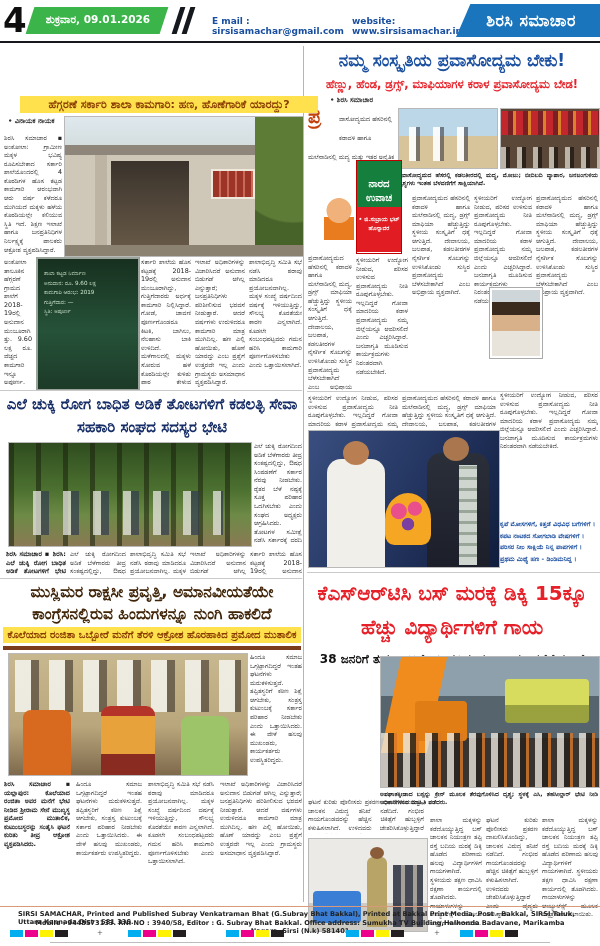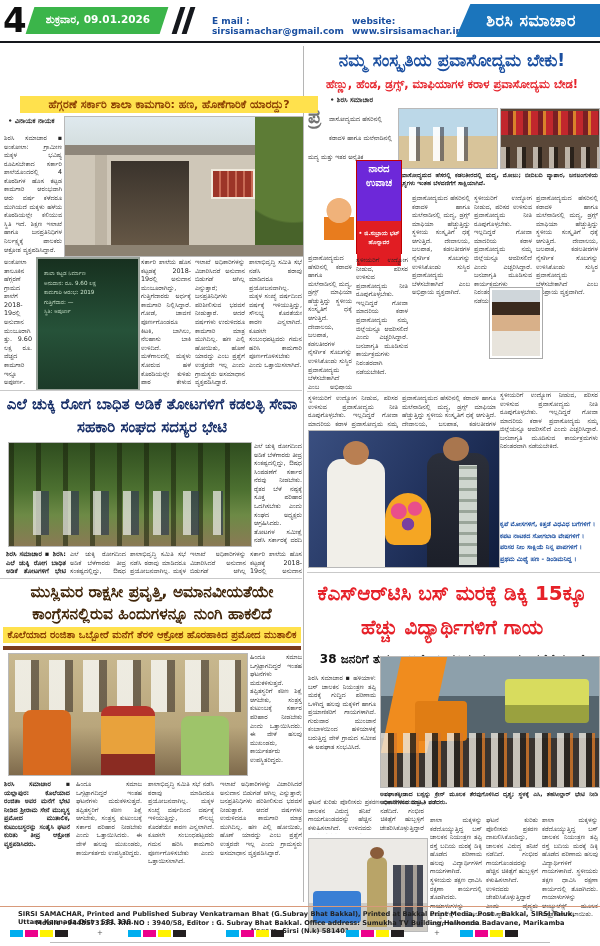--- a/index.html
+++ b/index.html
@@ -95,35 +95,35 @@
   <div class="abs body-txt" style="left:4px;top:780px;width:66px;height:150px;font-weight:bold;">ಶಿರಸಿ ಸಮಾಚಾರ ▪ ಯಲ್ಲಾಪುರ: ಕೊಲೆಯಾದ ರಂಜಿತಾ ಅವರ ಮನೆಗೆ ಭೇಟಿ ನೀಡಿದ ಶ್ರೀರಾಮ ಸೇನೆ ಮುಖ್ಯಸ್ಥ ಪ್ರಮೋದ ಮುತಾಲಿಕ, ಕುಟುಂಬಸ್ಥರನ್ನು ಸಂತೈಸಿ ಘಟನೆ ಕುರಿತು ತೀವ್ರ ಆಕ್ರೋಶ ವ್ಯಕ್ತಪಡಿಸಿದರು.</div>
   <div class="abs body-txt" style="left:76px;top:780px;width:66px;height:150px;">ಹಿಂದೂ ಸಮಾಜ ಒಗ್ಗಟ್ಟಾಗದಿದ್ದರೆ ಇಂತಹ ಘಟನೆಗಳು ಮರುಕಳಿಸುತ್ತವೆ. ತಪ್ಪಿತಸ್ಥರಿಗೆ ಕಠಿಣ ಶಿಕ್ಷೆ ಆಗಬೇಕು, ಸಂತ್ರಸ್ತ ಕುಟುಂಬಕ್ಕೆ ಸರ್ಕಾರ ಪರಿಹಾರ ನೀಡಬೇಕು ಎಂದು ಒತ್ತಾಯಿಸಿದರು. ಈ ವೇಳೆ ಹಲವು ಮುಖಂಡರು, ಕಾರ್ಯಕರ್ತರು ಉಪಸ್ಥಿತರಿದ್ದರು.</div>
   <div class="abs body-txt" style="left:148px;top:780px;width:66px;height:150px;">ಶಾಲಾಭಿವೃದ್ಧಿ ಸಮಿತಿ ಸಭೆ ನಡೆಸಿ ಠರಾವು ಮಾಡಿದರೂ ಪ್ರಯೋಜನವಾಗಿಲ್ಲ. ಮಕ್ಕಳ ಸಂಖ್ಯೆ ವರ್ಷದಿಂದ ವರ್ಷಕ್ಕೆ ಇಳಿಯುತ್ತಿದ್ದು, ಸೌಲಭ್ಯ ಕೊರತೆಯೇ ಕಾರಣ ಎನ್ನಲಾಗಿದೆ. ಕೂಡಲೇ ಸಂಬಂಧಪಟ್ಟವರು ಗಮನ ಹರಿಸಿ ಕಾಮಗಾರಿ ಪೂರ್ಣಗೊಳಿಸಬೇಕು ಎಂದು ಒತ್ತಾಯಿಸಲಾಗಿದೆ.</div>
   <div class="abs body-txt" style="left:220px;top:780px;width:82px;height:150px;">ಇಲಾಖೆ ಅಧಿಕಾರಿಗಳನ್ನು ವಿಚಾರಿಸಿದರೆ ಅನುದಾನ ಬಿಡುಗಡೆ ಆಗಿಲ್ಲ ಎನ್ನುತ್ತಾರೆ; ಜನಪ್ರತಿನಿಧಿಗಳು ಪರಿಶೀಲಿಸುವ ಭರವಸೆ ನೀಡುತ್ತಾರೆ. ಆದರೆ ವರ್ಷಗಳು ಉರುಳಿದರೂ ಕಾಮಗಾರಿ ಮಾತ್ರ ಮುಗಿದಿಲ್ಲ. ಹಣ ಎಲ್ಲಿ ಹೋಯಿತು, ಹೊಣೆ ಯಾರದ್ದು ಎಂಬ ಪ್ರಶ್ನೆಗೆ ಉತ್ತರವೇ ಇಲ್ಲ ಎಂದು ಗ್ರಾಮಸ್ಥರು ಅಸಮಾಧಾನ ವ್ಯಕ್ತಪಡಿಸಿದ್ದಾರೆ.</div>
 
   <div class="abs headline" style="left:306px;top:76px;width:292px;height:17px;color:#e62129;font-size:11.5px;line-height:17px;">ಹೆಣ್ಣು, ಹೆಂಡ, ಡ್ರಗ್ಸ್, ಮಾಫಿಯಾಗಳ ಕರಾಳ ಪ್ರವಾಸೋದ್ಯಮ ಬೇಡ!</div>
   <div class="abs headline" style="left:306px;top:47px;width:292px;height:26px;color:#1b4fa0;font-size:17px;line-height:26px;">ನಮ್ಮ ಸಂಸ್ಕೃತಿಯ ಪ್ರವಾಸೋದ್ಯಮ ಬೇಕು!</div>
   <div class="abs byline" style="left:330px;top:96px;width:90px;font-size:6.8px;">• ಶಿರಸಿ ಸಮಾಚಾರ</div>
 
   <div class="abs" style="left:308px;top:106px;width:88px;height:62px;overflow:hidden;">
-    <span style="float:left;font-size:19px;font-weight:bold;line-height:20px;margin-right:8px;color:#737373;">ಪ್ರ</span><span class="body-txt" style="display:inline;">ವಾಸೋದ್ಯಮದ ಹೆಸರಿನಲ್ಲಿ ಕರಾವಳಿ ಹಾಗೂ ಮಲೆನಾಡಿನಲ್ಲಿ ಮದ್ಯ ಮತ್ತು ಇತರ ಅನೈತಿಕ ಚಟುವಟಿಕೆಗಳು ಹೆಚ್ಚುತ್ತಿವೆ; ಇದಕ್ಕೆ ಕಡಿವಾಣ ಬೇಕು ಎಂದು ಪ್ರಜ್ಞಾವಂತರು ಆಗ್ರಹಿಸಿದ್ದಾರೆ.</span>
+    <span style="float:left;font-size:19px;font-weight:bold;line-height:20px;margin-right:18px;color:#c2410c;">ಪ್ರ</span><span class="body-txt" style="display:inline;">ವಾಸೋದ್ಯಮದ ಹೆಸರಿನಲ್ಲಿ ಕರಾವಳಿ ಹಾಗೂ ಮಲೆನಾಡಿನಲ್ಲಿ ಮದ್ಯ ಮತ್ತು ಇತರ ಅನೈತಿಕ ಚಟುವಟಿಕೆಗಳು ಹೆಚ್ಚುತ್ತಿವೆ; ಇದಕ್ಕೆ ಕಡಿವಾಣ ಬೇಕು ಎಂದು ಪ್ರಜ್ಞಾವಂತರು ಆಗ್ರಹಿಸಿದ್ದಾರೆ.</span>
   </div>
 
   <div class="abs photo" style="left:398px;top:108px;width:98px;height:59px;background:linear-gradient(#bcd8e8 0 45%,#d8c49a 45% 100%);">
     <div class="abs" style="left:10px;top:18px;width:70px;height:34px;background:repeating-linear-gradient(90deg,rgba(255,255,255,.9) 0 7px,rgba(60,60,70,.6) 7px 11px,rgba(0,0,0,0) 11px 24px);"></div>
   </div>
   <div class="abs photo" style="left:500px;top:108px;width:98px;height:59px;background:linear-gradient(#5a4738 0 100%);">
     <div class="abs" style="left:0;top:2px;width:98px;height:24px;background:repeating-linear-gradient(90deg,#c1272d 0 7px,#7a1f24 7px 12px,#d9822b 12px 15px);"></div>
     <div class="abs" style="left:0;top:38px;width:98px;height:21px;background:repeating-linear-gradient(90deg,rgba(230,225,215,.7) 0 5px,rgba(30,25,20,.8) 5px 9px,rgba(0,0,0,0) 9px 16px);"></div>
   </div>
   <div class="abs cap-txt" style="left:398px;top:171px;width:200px;height:19px;font-size:6px;">ಪ್ರವಾಸೋದ್ಯಮದ ಹೆಸರಲ್ಲಿ ಕಡಲತೀರದಲ್ಲಿ ಮದ್ಯ, ಮೋಜು; ಬೀದಿಬದಿ ವ್ಯಾಪಾರ, ಜನಜಂಗುಳಿಯ ದೃಶ್ಯಗಳು ಇಂತಹ ಬೆಳವಣಿಗೆಗೆ ಸಾಕ್ಷಿಯಾಗಿವೆ.</div>
 
   <div class="abs" style="left:324px;top:196px;width:30px;height:52px;background:radial-gradient(circle at 50% 28%,#f0b27a 0 30%,rgba(0,0,0,0) 32%),linear-gradient(rgba(0,0,0,0) 0 40%,#e87c1e 40% 85%,rgba(0,0,0,0) 85%);"></div>
   <div class="abs" style="left:356px;top:160px;width:44px;height:92px;border:1.5px solid #c00000;background:#fff;">
-    <div style="height:60px;background:#6d28d9;color:#fff;font-weight:bold;font-size:10px;line-height:1.4;text-align:center;padding-top:1px;box-sizing:border-box;">ನಾರದ ಉವಾಚ</div>
+    <div style="height:46px;background:#15803d;color:#fff;font-weight:bold;font-size:10px;line-height:1.4;text-align:center;padding-top:16px;box-sizing:border-box;">ನಾರದ ಉವಾಚ</div>
     <div class="pre" style="height:45px;background:#e11d23;color:#fff;font-weight:bold;font-size:5.8px;line-height:1.6;text-align:center;padding-top:8px;box-sizing:border-box;">• ಜಿ.ಸುಬ್ರಾಯ ಭಟ್
 ಹೊನ್ನಾವರ</div>
   </div>
 
   <div class="abs body-txt" style="left:308px;top:254px;width:44px;height:136px;">ಪ್ರವಾಸೋದ್ಯಮದ ಹೆಸರಿನಲ್ಲಿ ಕರಾವಳಿ ಹಾಗೂ ಮಲೆನಾಡಿನಲ್ಲಿ ಮದ್ಯ, ಡ್ರಗ್ಸ್ ಮಾಫಿಯಾ ಹೆಚ್ಚುತ್ತಿದ್ದು ಸ್ಥಳೀಯ ಸಂಸ್ಕೃತಿಗೆ ಧಕ್ಕೆ ಆಗುತ್ತಿದೆ. ದೇವಾಲಯ, ಜಲಪಾತ, ಕಡಲತೀರಗಳ ನೈಸರ್ಗಿಕ ಸೊಬಗನ್ನು ಉಳಿಸಿಕೊಂಡು ಸುಸ್ಥಿರ ಪ್ರವಾಸೋದ್ಯಮ ಬೆಳೆಸಬೇಕಾಗಿದೆ ಎಂಬ ಅಭಿಪ್ರಾಯ ವ್ಯಕ್ತವಾಗಿದೆ.</div>
   <div class="abs body-txt" style="left:356px;top:256px;width:52px;height:134px;">ಸ್ಥಳೀಯರಿಗೆ ಉದ್ಯೋಗ ನೀಡುವ, ಪರಿಸರ ಉಳಿಸುವ ಪ್ರವಾಸೋದ್ಯಮ ನೀತಿ ರೂಪುಗೊಳ್ಳಬೇಕು. ಇಲ್ಲದಿದ್ದರೆ ಗೋವಾ ಮಾದರಿಯ ಕರಾಳ ಪ್ರವಾಸೋದ್ಯಮ ನಮ್ಮ ಜಿಲ್ಲೆಯನ್ನೂ ಆವರಿಸಲಿದೆ ಎಂದು ಎಚ್ಚರಿಸಿದ್ದಾರೆ. ಜನಜಾಗೃತಿ ಮೂಡಿಸುವ ಕಾರ್ಯಕ್ರಮಗಳು ನಿರಂತರವಾಗಿ ನಡೆಯಬೇಕಿದೆ.</div>
   <div class="abs body-txt" style="left:412px;top:194px;width:58px;height:196px;">ಪ್ರವಾಸೋದ್ಯಮದ ಹೆಸರಿನಲ್ಲಿ ಕರಾವಳಿ ಹಾಗೂ ಮಲೆನಾಡಿನಲ್ಲಿ ಮದ್ಯ, ಡ್ರಗ್ಸ್ ಮಾಫಿಯಾ ಹೆಚ್ಚುತ್ತಿದ್ದು ಸ್ಥಳೀಯ ಸಂಸ್ಕೃತಿಗೆ ಧಕ್ಕೆ ಆಗುತ್ತಿದೆ. ದೇವಾಲಯ, ಜಲಪಾತ, ಕಡಲತೀರಗಳ ನೈಸರ್ಗಿಕ ಸೊಬಗನ್ನು ಉಳಿಸಿಕೊಂಡು ಸುಸ್ಥಿರ ಪ್ರವಾಸೋದ್ಯಮ ಬೆಳೆಸಬೇಕಾಗಿದೆ ಎಂಬ ಅಭಿಪ್ರಾಯ ವ್ಯಕ್ತವಾಗಿದೆ.</div>
   <div class="abs body-txt" style="left:474px;top:194px;width:58px;height:196px;">ಸ್ಥಳೀಯರಿಗೆ ಉದ್ಯೋಗ ನೀಡುವ, ಪರಿಸರ ಉಳಿಸುವ ಪ್ರವಾಸೋದ್ಯಮ ನೀತಿ ರೂಪುಗೊಳ್ಳಬೇಕು. ಇಲ್ಲದಿದ್ದರೆ ಗೋವಾ ಮಾದರಿಯ ಕರಾಳ ಪ್ರವಾಸೋದ್ಯಮ ನಮ್ಮ ಜಿಲ್ಲೆಯನ್ನೂ ಆವರಿಸಲಿದೆ ಎಂದು ಎಚ್ಚರಿಸಿದ್ದಾರೆ. ಜನಜಾಗೃತಿ ಮೂಡಿಸುವ ಕಾರ್ಯಕ್ರಮಗಳು ನಿರಂತರವಾಗಿ ನಡೆಯಬೇಕಿದೆ.</div>
   <div class="abs body-txt" style="left:536px;top:194px;width:62px;height:196px;">ಪ್ರವಾಸೋದ್ಯಮದ ಹೆಸರಿನಲ್ಲಿ ಕರಾವಳಿ ಹಾಗೂ ಮಲೆನಾಡಿನಲ್ಲಿ ಮದ್ಯ, ಡ್ರಗ್ಸ್ ಮಾಫಿಯಾ ಹೆಚ್ಚುತ್ತಿದ್ದು ಸ್ಥಳೀಯ ಸಂಸ್ಕೃತಿಗೆ ಧಕ್ಕೆ ಆಗುತ್ತಿದೆ. ದೇವಾಲಯ, ಜಲಪಾತ, ಕಡಲತೀರಗಳ ನೈಸರ್ಗಿಕ ಸೊಬಗನ್ನು ಉಳಿಸಿಕೊಂಡು ಸುಸ್ಥಿರ ಪ್ರವಾಸೋದ್ಯಮ ಬೆಳೆಸಬೇಕಾಗಿದೆ ಎಂಬ ಅಭಿಪ್ರಾಯ ವ್ಯಕ್ತವಾಗಿದೆ.</div>
 
@@ -147,21 +147,20 @@
   <div class="abs pre" style="left:500px;top:519px;width:98px;height:48px;color:#1b4fa0;font-weight:bold;font-size:6.4px;line-height:1.8;overflow:hidden;">ಕೃಪೆ ಮೋಸಗಳಿಗೆ, ಕಿತ್ತಡೆ ವಿಧವಿಧ ಬಗೆಗಳಿಗೆ ।
 ಕಪಟ ನಾಟಕದ ಸೋಗಲಾಡಿ ವೇಷಗಳಿಗೆ ।
 ಪರಿಸರ ನೀಂ ಸಾಕ್ಷಿಯೆ ನಿನ್ನ ಪಾಪಗಳಿಗೆ ।
 ಪ್ರಥಮ ಮಿಥ್ಯೆ ಹಣ - ಡಿಂಡಿಮನಿದ್ದ ।</div>
 
   <div class="abs hr" style="left:307px;top:572px;width:293px;"></div>
 
   <div class="abs headline" style="left:306px;top:576px;width:292px;height:72px;color:#e62129;font-size:20px;line-height:34px;">ಕೆಎಸ್‌ಆರ್‌ಟಿಸಿ ಬಸ್ ಮರಕ್ಕೆ ಡಿಕ್ಕಿ 15ಕ್ಕೂ ಹೆಚ್ಚು ವಿದ್ಯಾರ್ಥಿಗಳಿಗೆ ಗಾಯ</div>
   <div class="abs headline" style="left:306px;top:650px;width:292px;height:18px;color:#111;font-size:12px;line-height:18px;">38 ಜನರಿಗೆ ತುರ್ತು ಚಿಕಿತ್ಸೆಗಾಗಿ ಹಳಿಯಾಳ ತಾಲೂಕ ಆಸ್ಪತ್ರೆಗೆ ರವಾನೆ</div>
 
-  <div class="abs body-txt" style="left:308px;top:674px;width:68px;height:114px;">ಶಿರಸಿ ಸಮಾಚಾರ ▪ ಹಳಿಯಾಳ: ಬಸ್ ಚಾಲಕನ ನಿಯಂತ್ರಣ ತಪ್ಪಿ ಮರಕ್ಕೆ ಗುದ್ದಿದ ಪರಿಣಾಮ ಒಳಗಿದ್ದ ಹಲವು ಮಕ್ಕಳಿಗೆ ಹಾಗೂ ಪ್ರಯಾಣಿಕರಿಗೆ ಗಾಯಗಳಾಗಿವೆ. ಗುರುವಾರ ಮುಂಜಾನೆ ಕಂಬಾಳಯಿಂದ ಹಳಿಯಾಳಕ್ಕೆ ಬರುತ್ತಿದ್ದ ವೇಳೆ ಗ್ರಾಮದ ಸಮೀಪ ಈ ಅಪಘಾತ ಸಂಭವಿಸಿದೆ.</div>
 
   <div class="abs photo" style="left:380px;top:656px;width:218px;height:130px;background:linear-gradient(#8da0ab 0 30%,#55646d 30% 62%,#3a3430 62%);">
     <div class="abs" style="left:10px;top:0;width:46px;height:96px;background:#f08c1e;transform:skewX(-12deg);"></div>
     <div class="abs" style="left:34px;top:44px;width:52px;height:40px;background:#e07d14;border-radius:4px;"></div>
     <div class="abs" style="left:124px;top:22px;width:84px;height:44px;background:linear-gradient(#d8dc5e 0 60%,#9aa13f 60%);border-radius:4px;"></div>
     <div class="abs" style="left:0;top:76px;width:218px;height:54px;background:repeating-linear-gradient(90deg,rgba(235,230,220,.8) 0 7px,rgba(40,35,30,.85) 7px 13px,rgba(215,120,40,.8) 13px 16px,rgba(0,0,0,0) 16px 22px);"></div>
   </div>
   <div class="abs cap-txt" style="left:380px;top:790px;width:218px;height:20px;font-size:6px;">ಅಪಘಾತಕ್ಕೀಡಾದ ಬಸ್ಸನ್ನು ಕ್ರೇನ್ ಮೂಲಕ ತೆರವುಗೊಳಿಸಿದ ದೃಶ್ಯ; ಸ್ಥಳಕ್ಕೆ ಎಸಿ, ತಹಸೀಲ್ದಾರ್ ಭೇಟಿ ನೀಡಿ ಅಧಿಕಾರಿಗಳಿಂದ ಮಾಹಿತಿ ಪಡೆದರು.</div>
 
   <div class="abs body-txt" style="left:308px;top:798px;width:116px;height:36px;">ಘಟನೆ ಕುರಿತು ಪೊಲೀಸರು ಪ್ರಕರಣ ದಾಖಲಿಸಿಕೊಂಡಿದ್ದು, ಚಾಲಕನ ವಿರುದ್ಧ ತನಿಖೆ ನಡೆದಿದೆ. ಗಂಭೀರ ಗಾಯಗೊಂಡವರನ್ನು ಹೆಚ್ಚಿನ ಚಿಕಿತ್ಸೆಗೆ ಹುಬ್ಬಳ್ಳಿಗೆ ಕಳುಹಿಸಲಾಗಿದೆ. ಉಳಿದವರು ಚೇತರಿಸಿಕೊಳ್ಳುತ್ತಿದ್ದಾರೆ ಎಂದು ವೈದ್ಯರು ತಿಳಿಸಿದ್ದಾರೆ.</div>

